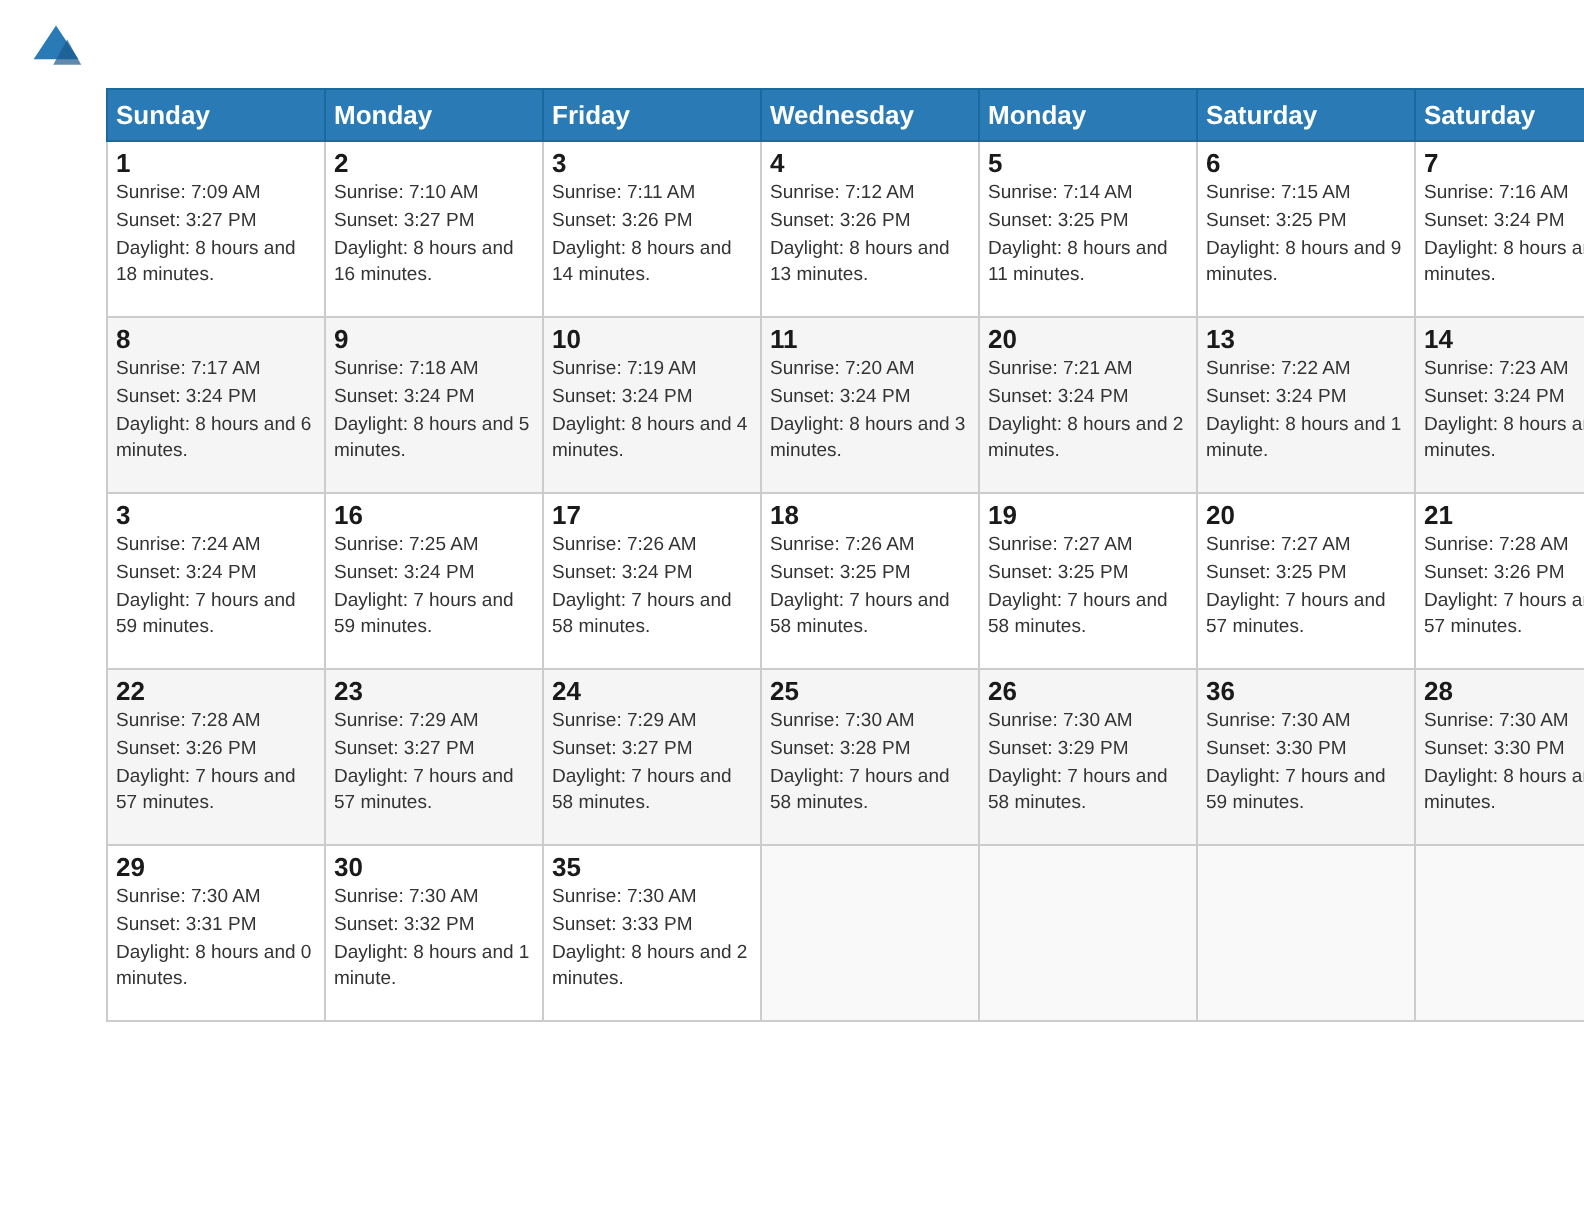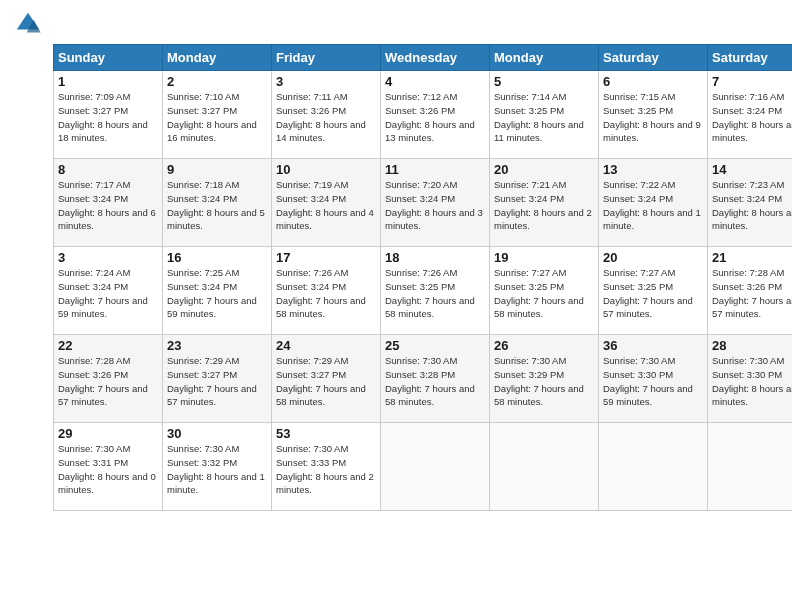--- a/index.html
+++ b/index.html
@@ -254,21 +254,21 @@
         <tr>
           <td>
             <span class="day-num">29</span>
             <div class="day-info">Sunrise: 7:30 AM<br>Sunset: 3:31 PM<br>Daylight: 8 hours and 0 minutes.</div>
           </td>
           <td>
             <span class="day-num">30</span>
             <div class="day-info">Sunrise: 7:30 AM<br>Sunset: 3:32 PM<br>Daylight: 8 hours and 1 minute.</div>
           </td>
           <td>
-            <span class="day-num">53</span>
+            <span class="day-num">35</span>
             <div class="day-info">Sunrise: 7:30 AM<br>Sunset: 3:33 PM<br>Daylight: 8 hours and 2 minutes.</div>
           </td>
           <td class="empty-cell"></td>
           <td class="empty-cell"></td>
           <td class="empty-cell"></td>
           <td class="empty-cell"></td>
         </tr>
       </tbody>
   </table>
 </div>

